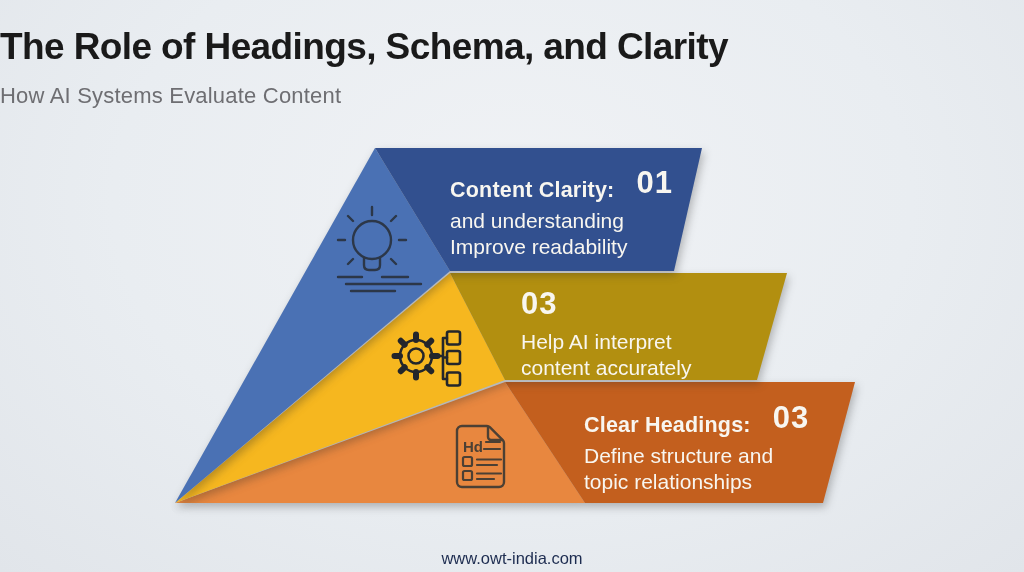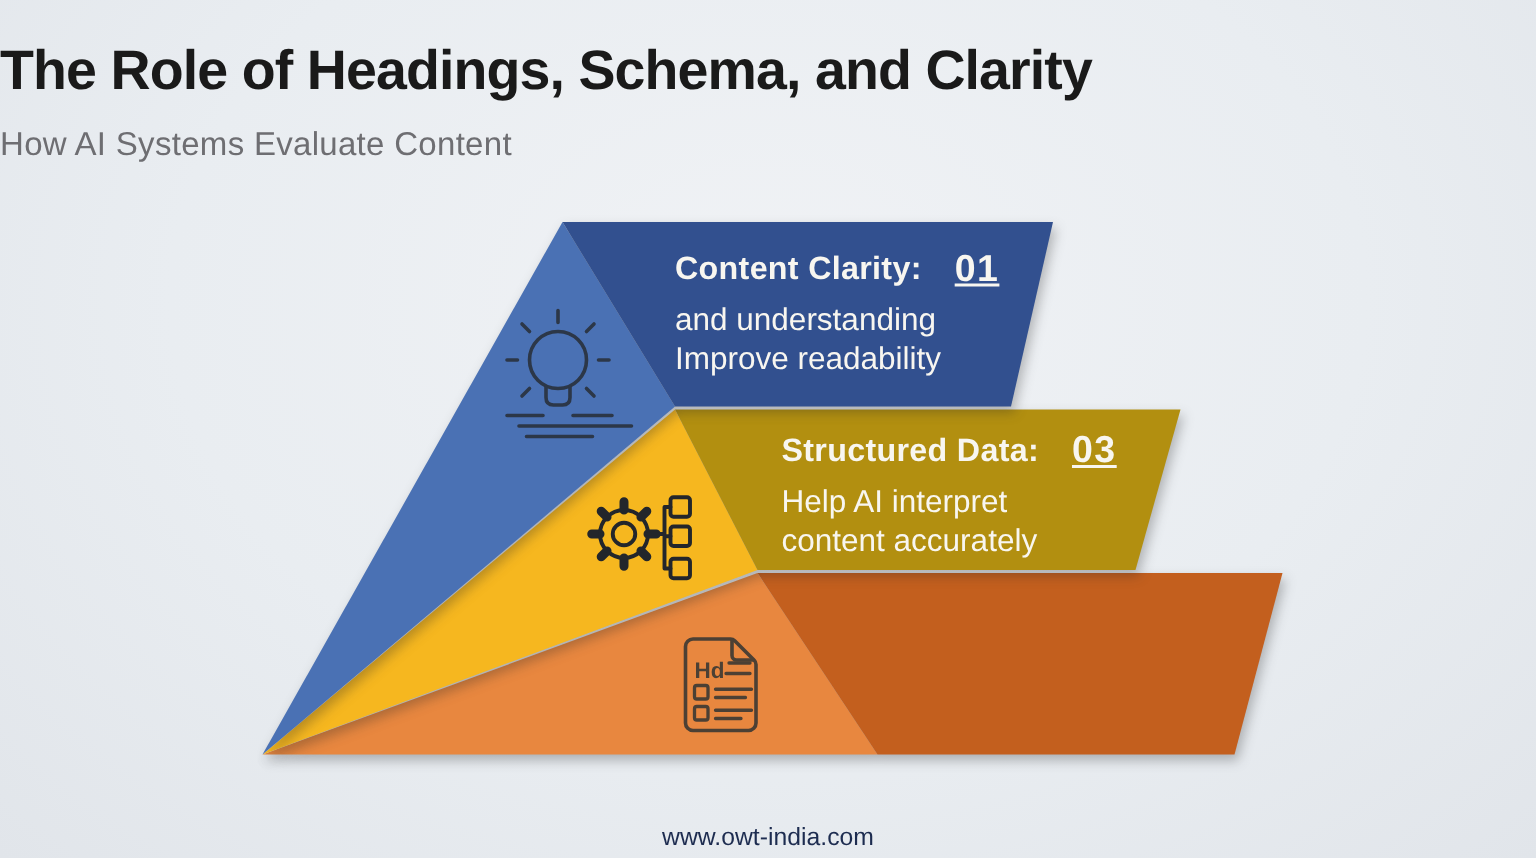--- a/index.html
+++ b/index.html
@@ -19,23 +19,23 @@
   .fan-svg{position:absolute;left:0;top:0;}
   .seg-shape{filter:drop-shadow(2px 4px 4px rgba(35,35,35,0.30));}
   .icon-stroke{fill:none;stroke-linecap:round;stroke-linejoin:round;}
   .bulb{stroke:#2c3748;stroke-width:2.4px;}
   .gear{stroke:#23262b;stroke-width:2.6px;}
   .gear-teeth{stroke:#23262b;stroke-width:6px;}
   .doc{stroke:#4c4034;stroke-width:2.4px;}
   .doc-thin{stroke:#4c4034;stroke-width:2.2px;}
   .doc-label{font-family:"Liberation Sans",sans-serif;font-size:15px;font-weight:700;fill:#4c4034;}
   .seg-text{position:absolute;color:#f8f6f0;}
-  .seg-head{display:flex;align-items:flex-start;gap:22px;}
+  .seg-head{display:flex;align-items:flex-end;gap:22px;}
   .seg-head .h{font-size:21.5px;font-weight:700;letter-spacing:0.2px;}
-  .seg-head .n{font-size:25px;font-weight:800;letter-spacing:1px;transform:translateY(-2px);text-decoration:underline;}
+  .seg-head .n{font-size:31px;font-weight:800;letter-spacing:1px;transform:translateY(-2px);}
   .seg-body{margin-top:5px;font-size:21px;line-height:26px;}
   #seg1-text{left:450px;top:167px;width:300px;}
   #seg2-text{left:521px;top:288px;width:300px;}
   #seg3-text{left:584px;top:402px;width:310px;}
   #brand{
     position:absolute;top:507px;left:50%;transform:translateX(-50%);
     font-size:40px;font-weight:400;letter-spacing:2px;color:#1d2c50;white-space:nowrap;
   }
   #brand .whale{position:absolute;left:-9px;top:-8px;}
   #site{
@@ -100,25 +100,34 @@
       <span class="n">01</span>
     </div>
     <div class="seg-body">
       <div>and understanding</div>
       <div>Improve readability</div>
     </div>
   </div>
 
   <div class="seg-text" id="seg2-text">
     <div class="seg-head">
-      <span class="h">Structured Data:</span>
       <span class="n">03</span>
     </div>
     <div class="seg-body">
       <div>Help AI interpret</div>
       <div>content accurately</div>
     </div>
   </div>
 
+  <div class="seg-text" id="seg3-text">
+    <div class="seg-head">
+      <span class="h">Clear Headings:</span>
+      <span class="n">03</span>
+    </div>
+    <div class="seg-body">
+      <div>Define structure and</div>
+      <div>topic relationships</div>
+    </div>
+  </div>
 
   <div id="site">www.owt-india.com</div>
 
 </div>
 
 </body></html>

